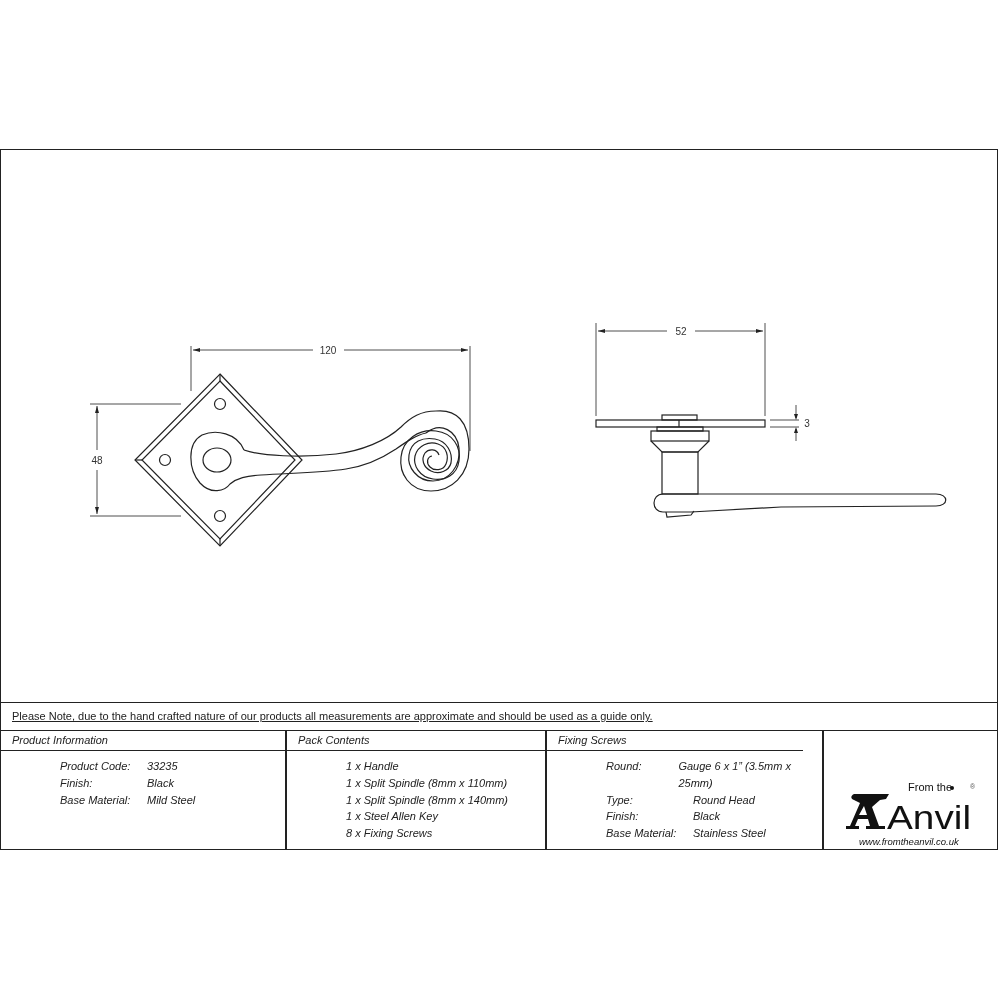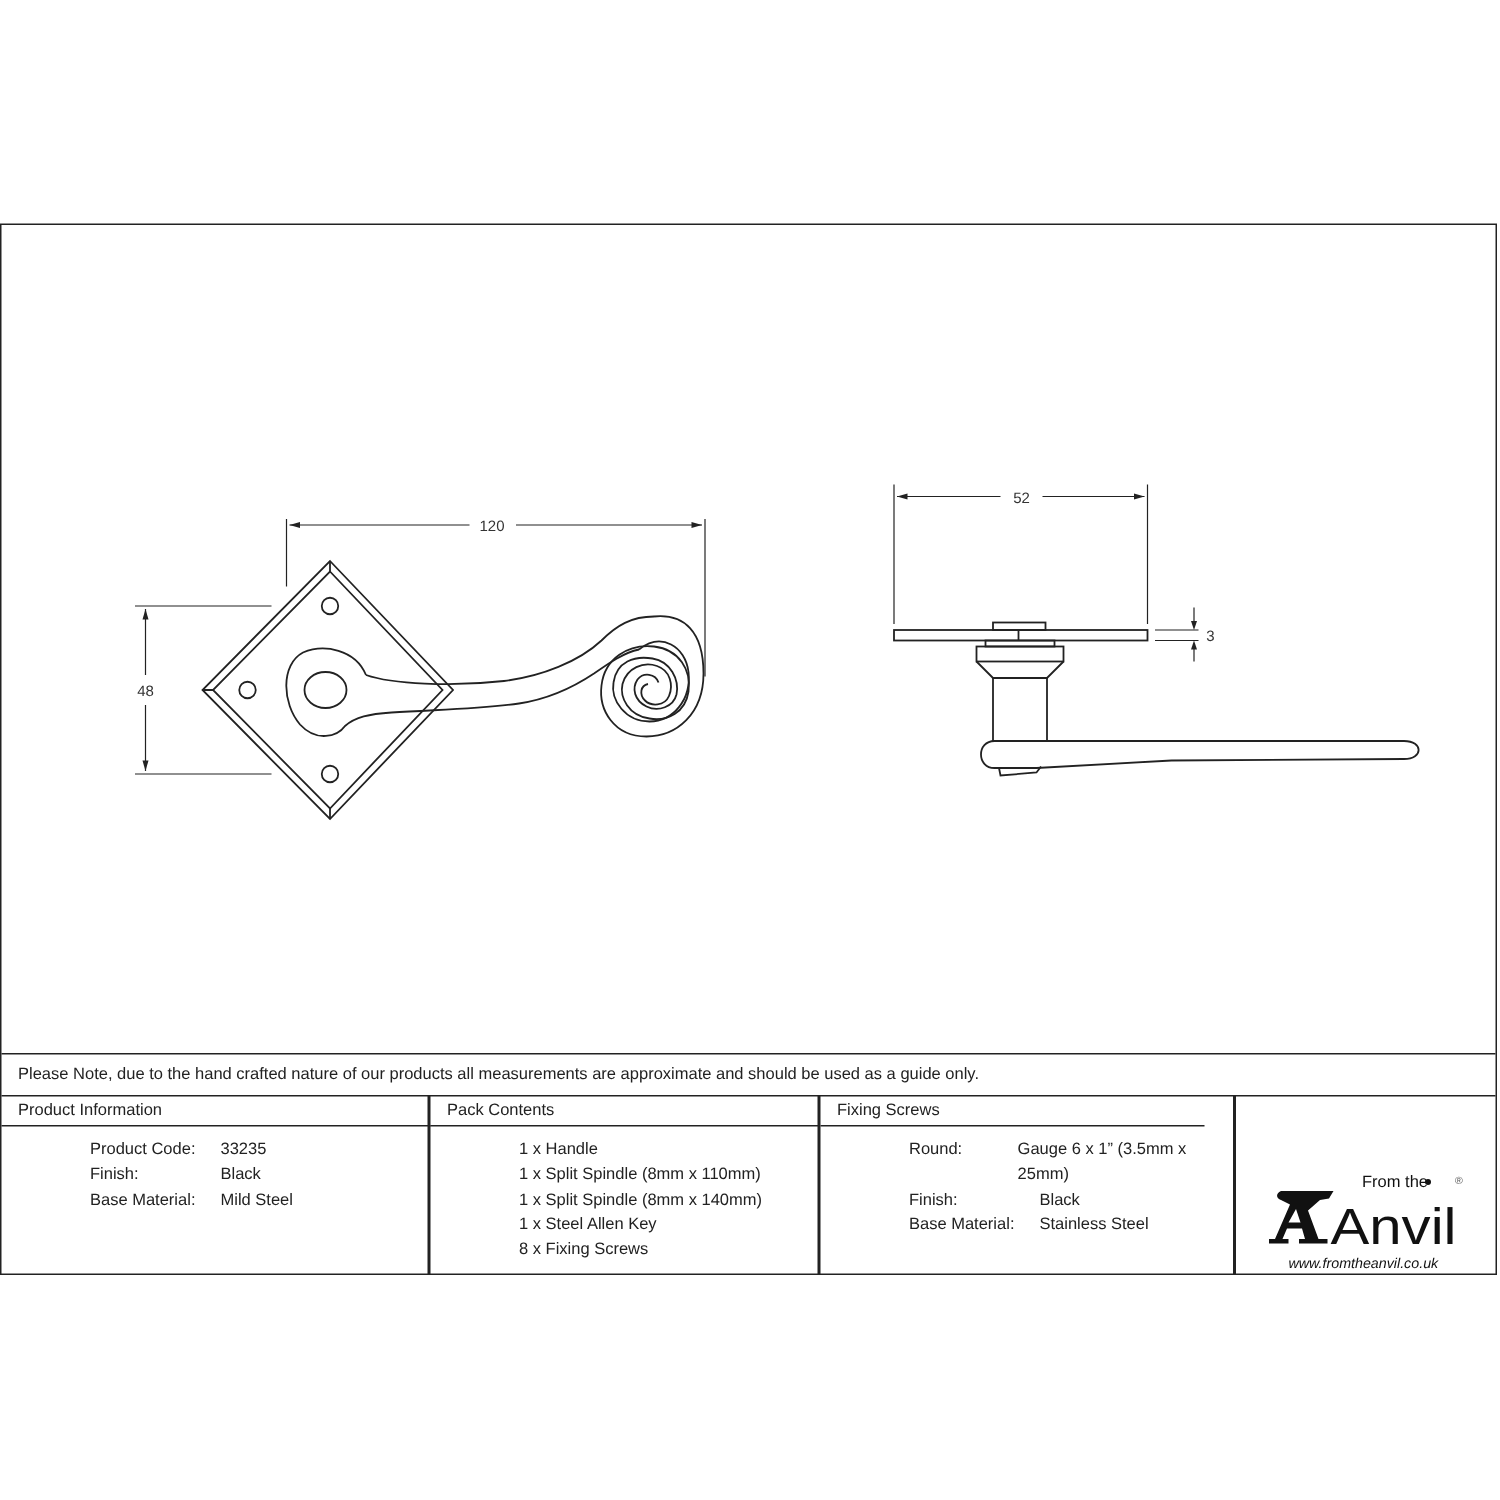--- a/index.html
+++ b/index.html
@@ -3,22 +3,22 @@
   <meta charset="utf-8">
   <style>
     html, body { margin: 0; padding: 0; background: #ffffff; }
     body { width: 1000px; height: 1000px; position: relative; overflow: hidden;
            font-family: "Liberation Sans", sans-serif; color: #222; }
     .sheet { position: absolute; left: 0; top: 149px; width: 998px; height: 701px;
              border: 1.5px solid #222; box-sizing: border-box; }
     .drawing { position: absolute; left: 0; top: 0; width: 998px; height: 552px; }
     .note { position: absolute; left: 0; top: 552px; width: 996px; height: 29px;
             border-top: 1.5px solid #222; border-bottom: 1.5px solid #222; box-sizing: border-box;
-            font-size: 11px; padding: 7px 0 0 11px; }
-    .col { position: absolute; top: 580px; height: 119px; box-sizing: border-box; }
+            font-size: 11px; padding: 7px 0 0 11px; text-decoration: underline; }
+    .col { position: absolute; top: 580px; height: 119px; box-sizing: border-box; font-style: italic; }
     .col-head { height: 21px; border-bottom: 1.5px solid #222; box-sizing: border-box;
                 font-size: 11px; padding: 4px 0 0 11px; }
     .col-body { padding: 7px 0 0 11px; font-size: 11px; line-height: 16.8px; margin-left: 48px; }
     .row { display: flex; }
     .row .k { width: 87px; }
     .vline { position: absolute; top: 580px; height: 120px; width: 1.5px; background: #222; }
     .logo { position: absolute; left: 823px; top: 580px; width: 175px; height: 119px; margin-top: 29px; }
     svg text { font-family: "Liberation Sans", sans-serif; }
   </style>
 </head>
@@ -126,20 +126,24 @@
   <div class="vline" style="left:544px;"></div>
 
   <div class="col" style="left:546px; width:256px;">
     <div class="col-head">Fixing Screws</div>
     <div class="col-body">
       <div class="row">
           <span class="k">Round:</span>
           <span>Gauge 6 x 1” (3.5mm x 25mm)</span>
         </div>
       <div class="row">
+          <span class="k">Type:</span>
+          <span>Round Head</span>
+        </div>
+      <div class="row">
           <span class="k">Finish:</span>
           <span>Black</span>
         </div>
       <div class="row">
           <span class="k">Base Material:</span>
           <span>Stainless Steel</span>
         </div>
     </div>
   </div>
   <div class="vline" style="left:821px;"></div>

